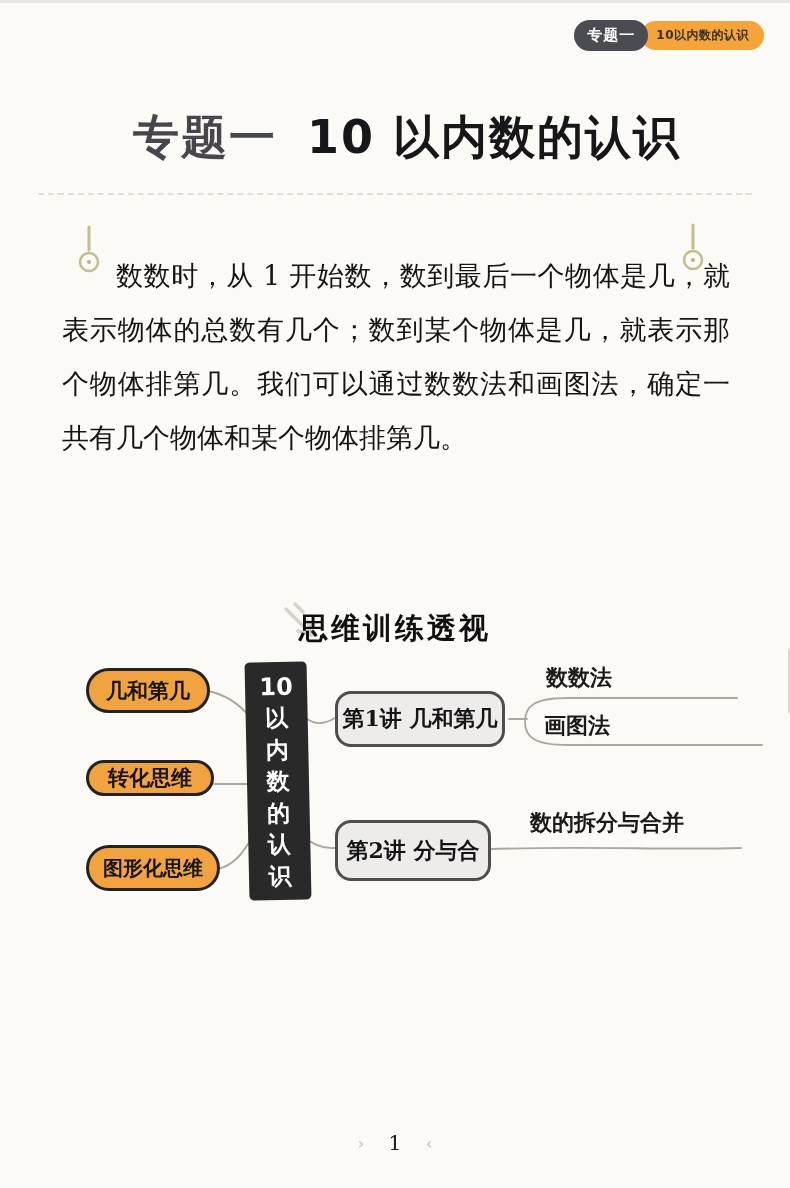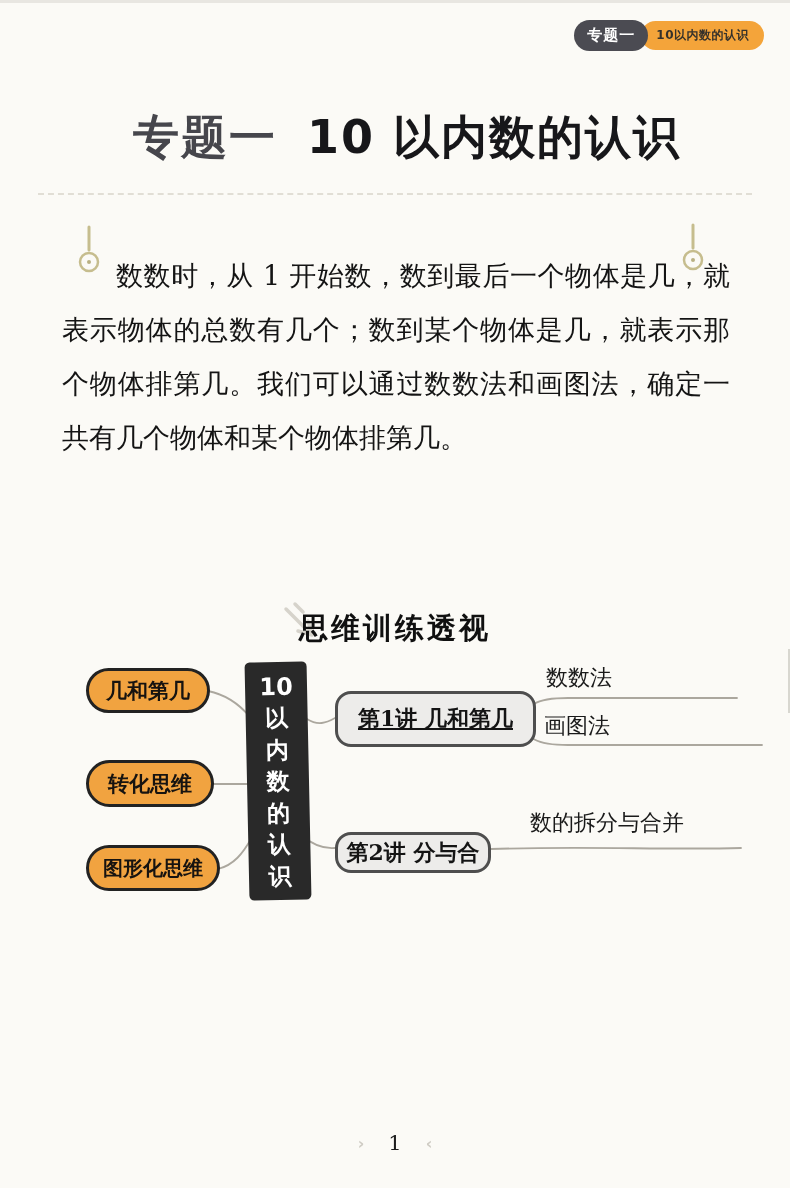--- a/index.html
+++ b/index.html
@@ -61,42 +61,42 @@
   .mindmap{position:absolute;left:0;top:650px;width:790px;height:290px;}
   .mm-svg{position:absolute;left:0;top:0;}
   .pill{
     position:absolute;
     background:#f1a340;border:3px solid #222;border-radius:24px;
     display:flex;align-items:center;justify-content:center;
     font-family:"DejaVu Serif",serif;font-weight:bold;
     font-size:21px;color:#161310;box-sizing:border-box;
   }
   .pill-1{left:86px;top:15px;width:124px;height:45px;}
-  .pill-2{left:86px;top:107px;width:128px;height:47px;}
+  .pill-2{left:86px;top:107px;width:128px;height:36px;}
   .pill-3{left:86px;top:192px;width:134px;height:46px;font-size:20px;}
   .banner{
     position:absolute;left:247px;top:9px;width:62px;height:238px;
     background:#292929;border-radius:5px;transform:rotate(-1.2deg);
     display:flex;flex-direction:column;align-items:center;justify-content:space-evenly;
     color:#fff;font-weight:bold;padding:6px 0;box-sizing:border-box;
   }
   .banner .bch{font-size:23px;line-height:27px;}
   .banner .bnum{font-size:24px;}
   .lec-box{
     position:absolute;
     background:#edecea;border:3px solid #4e4e4e;border-radius:16px;
     display:flex;align-items:center;justify-content:center;
     font-family:"DejaVu Serif",serif;font-weight:bold;
     font-size:22px;color:#141414;box-sizing:border-box;
   }
-  .lec-1{left:335px;top:38px;width:201px;height:56px;text-decoration:underline;}
-  .lec-2{left:335px;top:179px;width:156px;height:41px;}
+  .lec-1{left:335px;top:38px;width:170px;height:56px;}
+  .lec-2{left:335px;top:167px;width:156px;height:61px;}
   .branch-label{
     position:absolute;font-family:"DejaVu Serif",serif;
-    font-size:22px;font-weight:400;color:#1a1a1a;white-space:nowrap;
+    font-size:22px;font-weight:700;color:#1a1a1a;white-space:nowrap;
   }
   .bl-1{left:546px;top:10px;}
   .bl-2{left:544px;top:58px;}
   .bl-3{left:530px;top:155px;}
   
   .footer{
     position:absolute;top:1128px;left:0;width:100%;
     display:flex;align-items:center;justify-content:center;gap:24px;
   }
   .footer .mark{color:#cfccc4;font-size:16px;font-weight:bold;}

